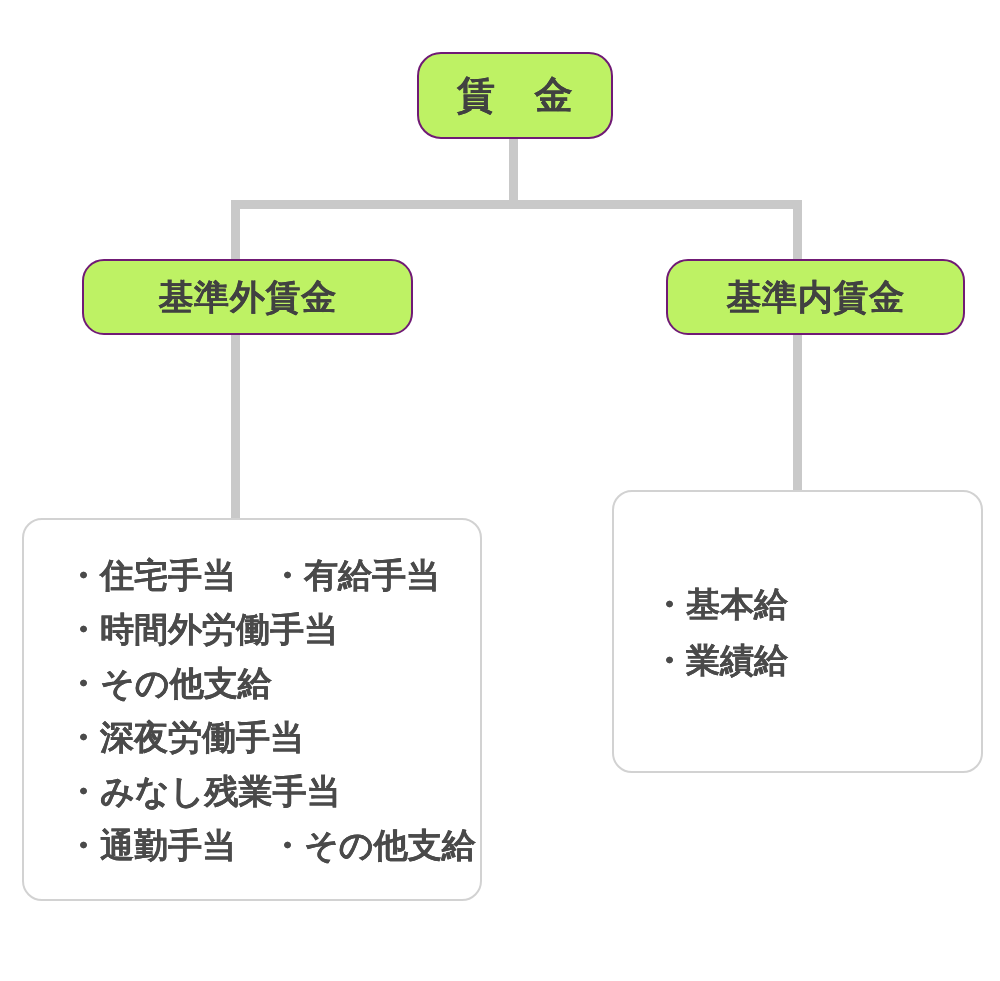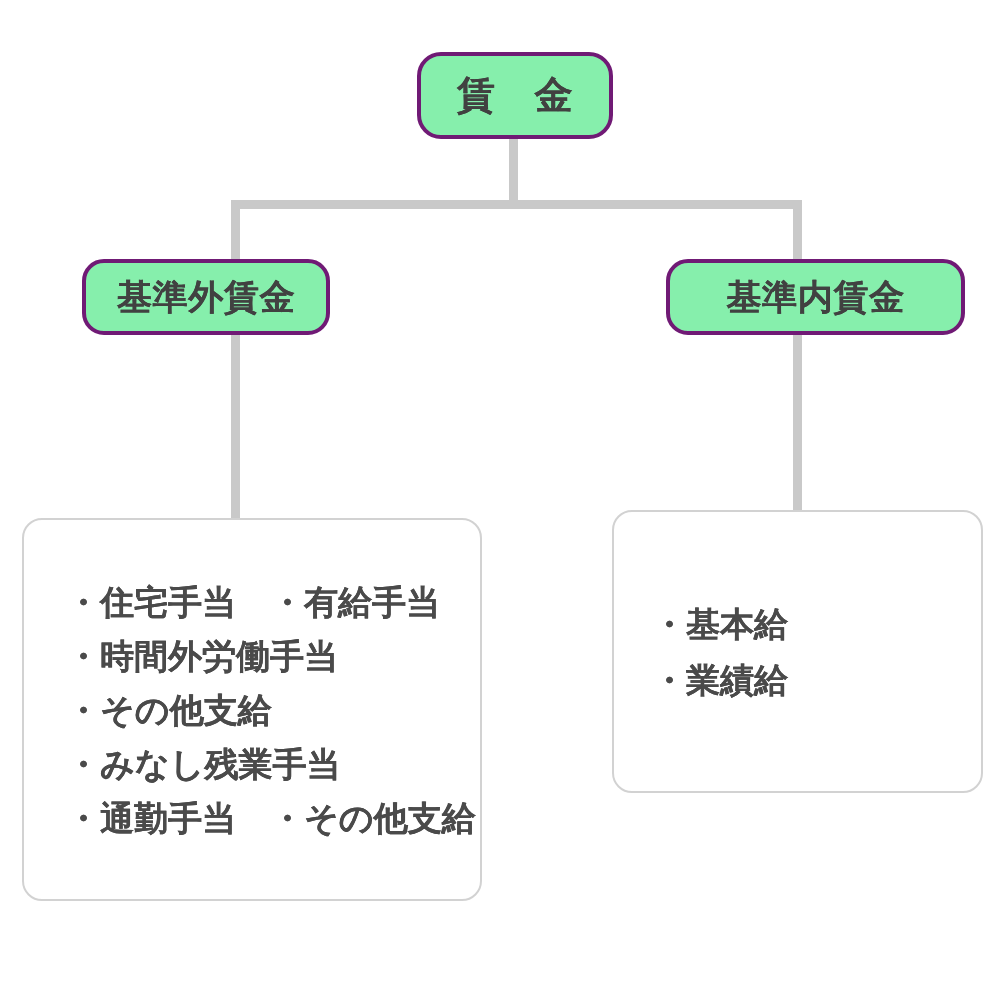--- a/index.html
+++ b/index.html
@@ -23,22 +23,22 @@
   
   .connector {
     position: absolute;
     background: #c9c9c9;
   }
 
   
   .node {
     position: absolute;
     box-sizing: border-box;
-    background: #86efac;
-    border: 4px solid #701a75;
+    background: #bef264;
+    border: 2px solid #701a75;
     border-radius: 22px;
     display: flex;
     align-items: center;
     justify-content: center;
   }
   .node-label {
     color: #414141;
     font-weight: 700;
     letter-spacing: 0.02em;
     white-space: pre;
@@ -52,21 +52,21 @@
     width: 196px;
     height: 87px;
     border-radius: 24px;
   }
   #node-root .node-label { font-size: 38px; }
 
   
   #node-hijun-gai {
     left: 82px;
     top: 259px;
-    width: 248px;
+    width: 331px;
     height: 76px;
     border-radius: 22px;
   }
   #node-hijun-nai {
     left: 666px;
     top: 259px;
     width: 299px;
     height: 76px;
     border-radius: 22px;
   }
@@ -103,21 +103,21 @@
     height: 383px;
   }
   #panel-hijun-gai ul { padding-left: 42px; }
   #panel-hijun-gai li {
     font-size: 34px;
     line-height: 54px;
   }
 
   #panel-hijun-nai {
     left: 612px;
-    top: 510px;
+    top: 490px;
     width: 371px;
     height: 283px;
   }
   #panel-hijun-nai ul { padding-left: 38px; }
   #panel-hijun-nai li {
     font-size: 34px;
     line-height: 56px;
   }
 </style>
 </head>
@@ -147,20 +147,21 @@
 
   <div class="node" id="node-hijun-nai">
     <span class="node-label">基準内賃金</span>
   </div>
 
   <div class="list-panel" id="panel-hijun-gai">
     <ul>
       <li>・住宅手当　・有給手当</li>
       <li>・時間外労働手当</li>
       <li>・その他支給</li>
+      <li>・深夜労働手当</li>
       <li>・みなし残業手当</li>
       <li>・通勤手当　・その他支給</li>
     </ul>
   </div>
 
   <div class="list-panel" id="panel-hijun-nai">
     <ul>
       <li>・基本給</li>
       <li>・業績給</li>
     </ul>

